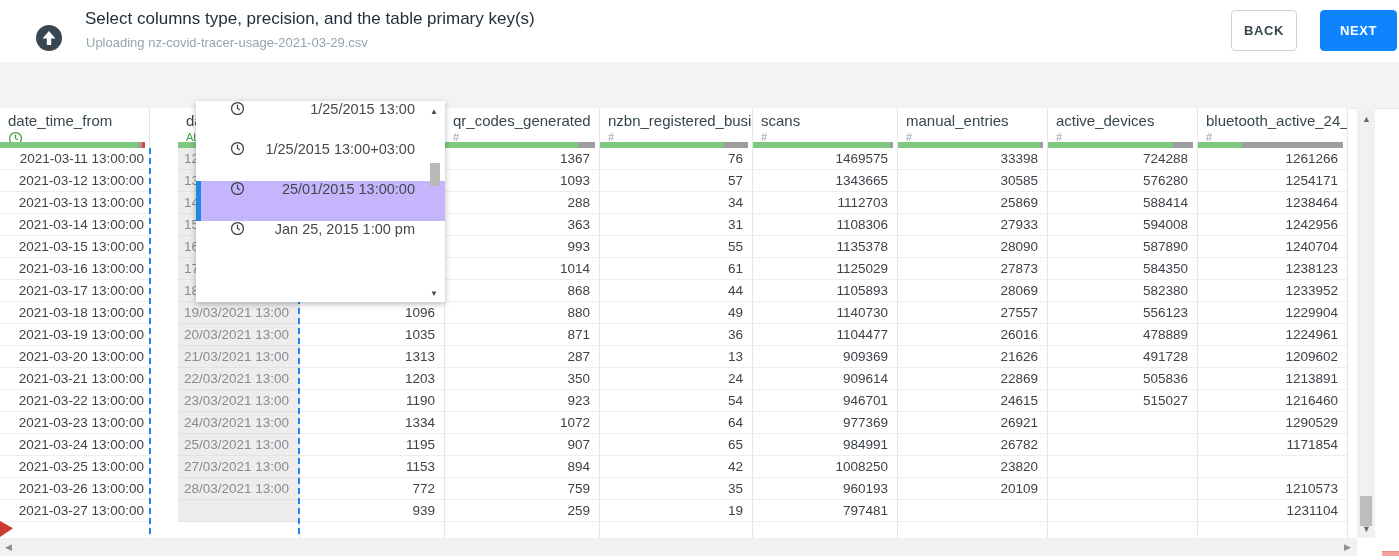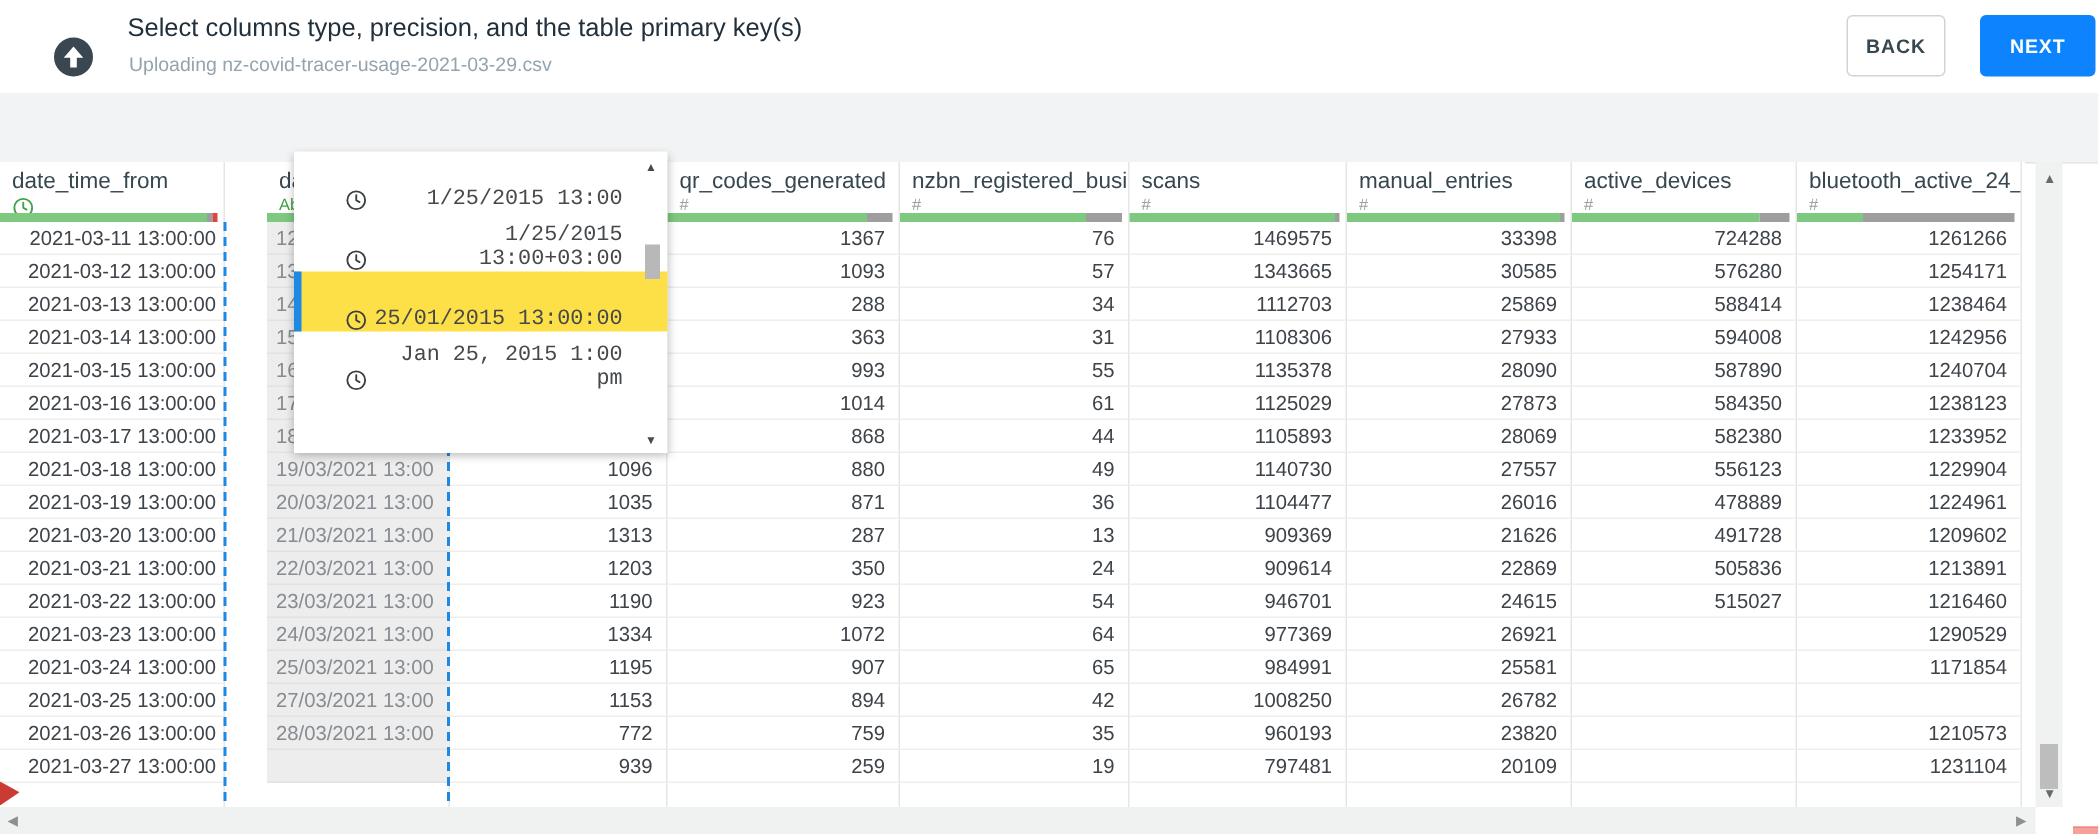--- a/index.html
+++ b/index.html
@@ -59,25 +59,25 @@
   .cell.tone-dark{color:#3d4349;}
   .cell.tone-gray{color:#868c92;}
   .gcol.sel .cell{background:#ededed;border-bottom:1px solid #e2e2e2;}
   .gcol:first-child .cell.a-r{padding-right:5px;}
   .dash{position:absolute;top:148px;width:2px;height:390px;z-index:5;
         background:repeating-linear-gradient(to bottom,#1e88e5 0 6px,transparent 6px 10px);}
 
   
   .ddpanel{position:absolute;left:196px;top:101px;width:249px;height:201px;background:#fff;
            box-shadow:0 2px 6px rgba(0,0,0,.28);z-index:20;}
-  .dd-item{position:relative;height:40px;display:flex;align-items:flex-end;cursor:pointer;
-           margin-right:0;font-family:Liberation Mono, monospace;}
+  .dd-item{position:relative;height:40px;display:flex;align-items:flex-start;cursor:pointer;
+           margin-right:0;}
   .dd-item .ic{margin-left:34px;display:flex;}
   .dd-item .txt{flex:1;text-align:right;margin-right:30px;font-size:14.5px;color:#46494c;}
-  .dd-item.on{background:#fde047;}
+  .dd-item.on{background:#c4b5fd;}
   .dd-item.on::before{content:"";position:absolute;left:0;top:0;width:5px;height:100%;
            background:#1e88e5;}
   .dd-sb{position:absolute;right:2px;top:0;width:16px;height:100%;}
   .dd-sb .up{position:absolute;top:6px;left:3px;font-size:8px;color:#4a4a4a;cursor:pointer;}
   .dd-sb .dn{position:absolute;bottom:4px;left:3px;font-size:8px;color:#4a4a4a;cursor:pointer;}
   .dd-sb .th{position:absolute;top:62px;left:3px;width:10px;height:23px;background:#b8b8b8;cursor:pointer;}
 
   
   .vscroll{position:absolute;left:1357px;top:108px;width:18px;height:430px;background:#f0f1f1;}
   .vscroll .up{position:absolute;top:6px;left:5px;font-size:9px;color:#676b6f;cursor:pointer;}
@@ -337,21 +337,20 @@
         <div class="cell a-r tone-dark">27933</div>
         <div class="cell a-r tone-dark">28090</div>
         <div class="cell a-r tone-dark">27873</div>
         <div class="cell a-r tone-dark">28069</div>
         <div class="cell a-r tone-dark">27557</div>
         <div class="cell a-r tone-dark">26016</div>
         <div class="cell a-r tone-dark">21626</div>
         <div class="cell a-r tone-dark">22869</div>
         <div class="cell a-r tone-dark">24615</div>
         <div class="cell a-r tone-dark">26921</div>
-        <div class="cell a-r tone-dark">25581</div>
         <div class="cell a-r tone-dark">26782</div>
         <div class="cell a-r tone-dark">23820</div>
         <div class="cell a-r tone-dark">20109</div>
         <div class="cell a-r tone-dark"></div>
       </div>
       <div class="gcol" style="width: 150px;">
         <div class="chead">
           <div class="cname">active_devices</div>
           <div class="cbadge badge-txt-gray">#</div>
         </div>

